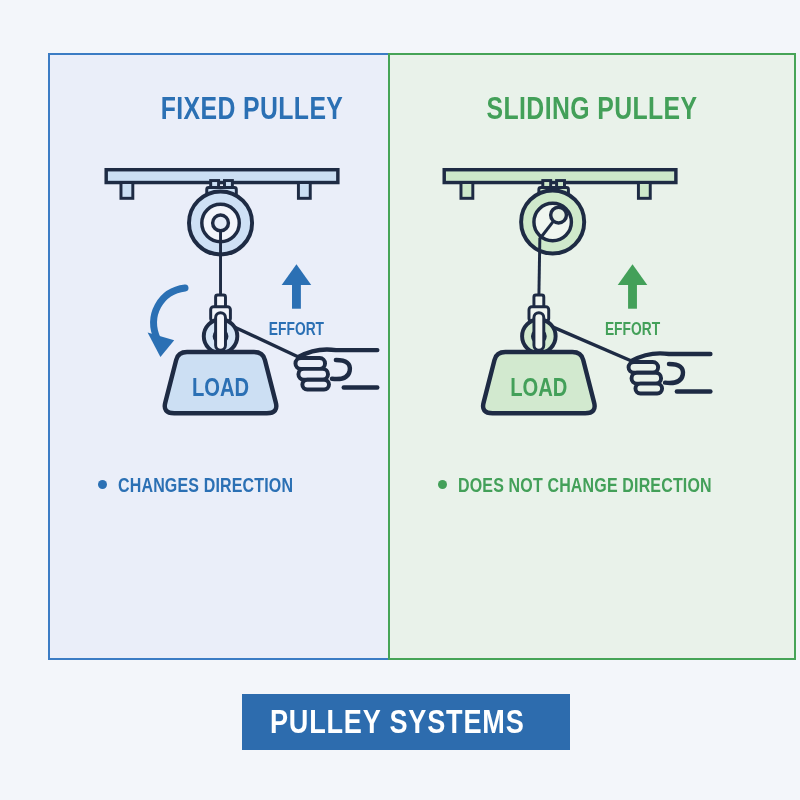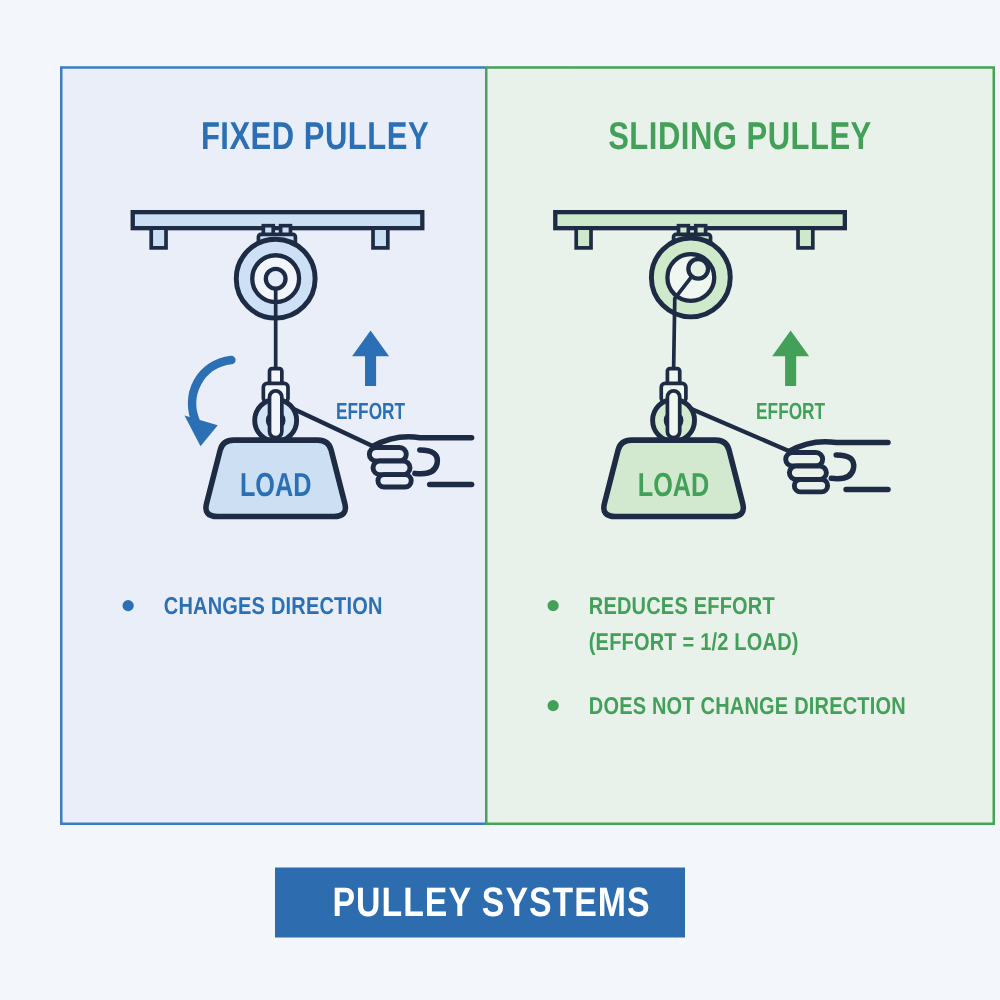--- a/index.html
+++ b/index.html
@@ -28,40 +28,40 @@
   }
   .left  .panel-title { color:#2B70B4; }
   .right .panel-title { color:#43A059; }
 
   .diagram { position:absolute; top:103px; left:0; width:347px; height:262px; }
 
   .bullets {
     position:absolute; top:416px; left:48px; right:6px;
     display:flex; flex-direction:column; gap:21px;
   }
-  .bullet { display:flex; align-items:flex-start; gap:24px; }
+  .bullet { display:flex; align-items:flex-start; gap:11px; }
   .bullet-dot {
     width:9px; height:9px; border-radius:50%;
     margin-top:9px; flex:none;
   }
   .left  .bullet-dot { background:#2B70B4; }
   .right .bullet-dot { background:#43A059; }
   .bullet-lines {
     font-size:19.5px; font-weight:bold; line-height:1.5;
     letter-spacing:0.2px;
     transform:scaleX(0.82); transform-origin:left top;
     white-space:nowrap;
   }
   .left  .bullet-lines { color:#2B70B4; }
   .right .bullet-lines { color:#43A059; }
 
   .banner {
-    position:absolute; left:220px; top:694px; width:328px; height:56px;
+    position:absolute; left:242px; top:694px; width:328px; height:56px;
     background:#2D6CAE;
-    display:flex; align-items:center; justify-content:flex-end;
+    display:flex; align-items:center; justify-content:flex-start;
   }
   .banner-text {
     color:#FFFFFF; font-size:33px; font-weight:bold; letter-spacing:1px;
     transform:scaleX(0.82); white-space:nowrap;
   }
 
   svg .svg-label {
     font-family:"Liberation Sans", sans-serif;
     font-weight:bold; text-anchor:middle;
   }
@@ -192,27 +192,20 @@
         <polygon points="246,106 231,127 261,127" fill="#43A059"></polygon>
         <line x1="246" y1="125" x2="246" y2="151" stroke="#43A059" stroke-width="9"></line>
         <text x="246" y="178" class="svg-label green" font-size="19" textLength="56" lengthAdjust="spacingAndGlyphs">EFFORT</text>
       </g>
     </svg>
 
     <div class="bullets">
       <div class="bullet">
         <span class="bullet-dot"></span>
         <div class="bullet-lines">
-          <div>REDUCES EFFORT</div>
-          <div>(EFFORT = 1/2 LOAD)</div>
-        </div>
-      </div>
-      <div class="bullet">
-        <span class="bullet-dot"></span>
-        <div class="bullet-lines">
           <div>DOES NOT CHANGE DIRECTION</div>
         </div>
       </div>
     </div>
   </div>
 
   <div class="banner">
     <span class="banner-text">PULLEY SYSTEMS</span>
   </div>
 

